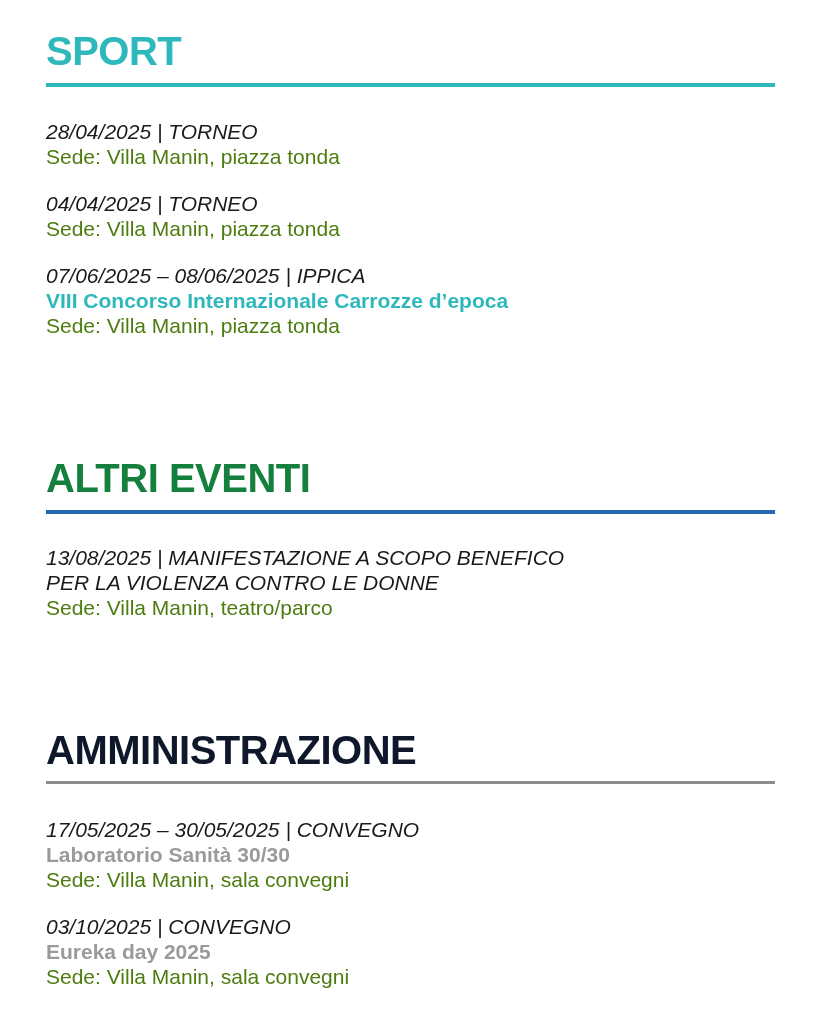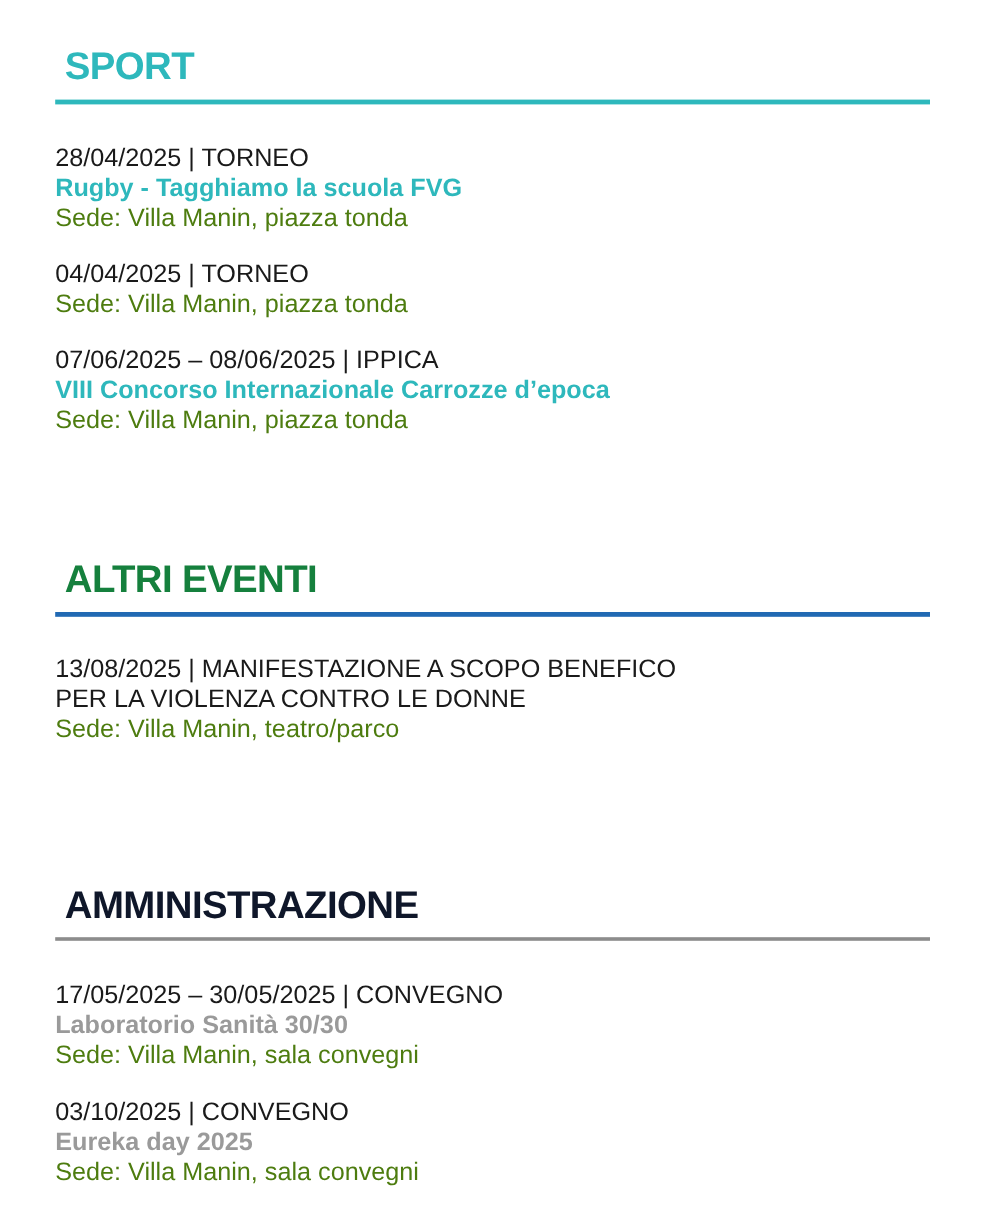--- a/index.html
+++ b/index.html
@@ -22,25 +22,25 @@
     box-sizing: border-box;
     padding: 0 46px;
   }
   
   .section { position: absolute; left: 46px; width: 729px; }
   #section-sport { top: 31px; }
   #section-altri { top: 458px; }
   #section-amministrazione { top: 730px; }
 
   .section-heading {
-    font-size: 32px;
+    font-size: 40px;
     font-weight: bold;
     line-height: 1.0;
     letter-spacing: -0.5px;
-    margin: 8px;
+    margin: 0;
     padding: 0;
     white-space: nowrap;
   }
   .section-rule {
     margin-top: 12px;
     width: 729px;
     border: 0;
     height: 4px;
     padding: 0;
   }
@@ -70,41 +70,41 @@
   .event + .event { margin-top: 22px; }
 
   #section-sport .event-list            { margin-top: 32px; }
   #section-altri .event-list            { margin-top: 31px; }
   #section-amministrazione .event-list  { margin-top: 33px; }
 
   .event-meta {
     color: #1a1a1a;
     font-weight: normal;
     white-space: pre-line;
+    font-style: italic;
   }
   .event-title {
     font-weight: bold;
   }
   .event-venue {
     color: #4d7c0f;
     font-weight: normal;
   }
 </style>
 </head>
 <body>
 
 <div class="page">
 
   <section class="section theme-teal" id="section-sport">
     <h2 class="section-heading">SPORT</h2>
     <hr class="section-rule">
     <ul class="event-list">
       <li class="event">
         <div class="event-meta">28/04/2025 | TORNEO</div>
-        <div class="event-title">Rugby - Tagghiamo la scuola FVG</div>
         <div class="event-venue">Sede: Villa Manin, piazza tonda</div>
       </li>
       <li class="event">
         <div class="event-meta">04/04/2025 | TORNEO</div>
         <div class="event-venue">Sede: Villa Manin, piazza tonda</div>
       </li>
       <li class="event">
         <div class="event-meta">07/06/2025 – 08/06/2025 | IPPICA</div>
         <div class="event-title">VIII Concorso Internazionale Carrozze d’epoca</div>
         <div class="event-venue">Sede: Villa Manin, piazza tonda</div>

